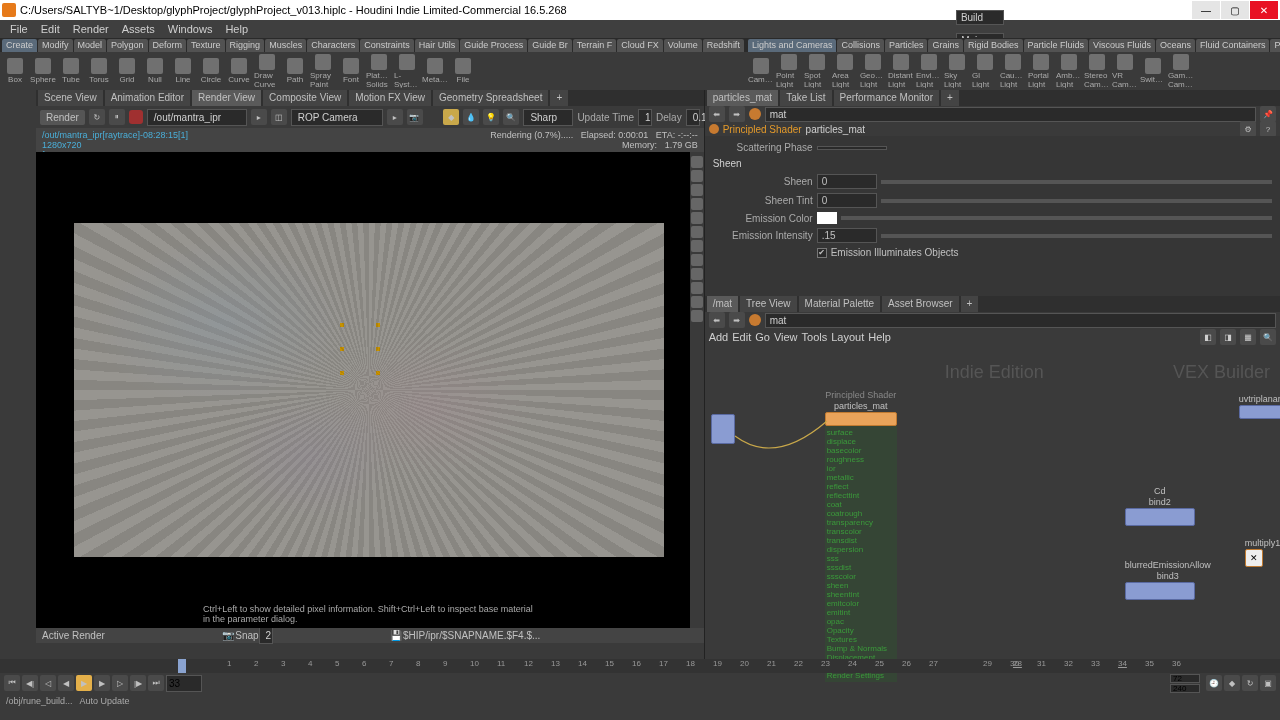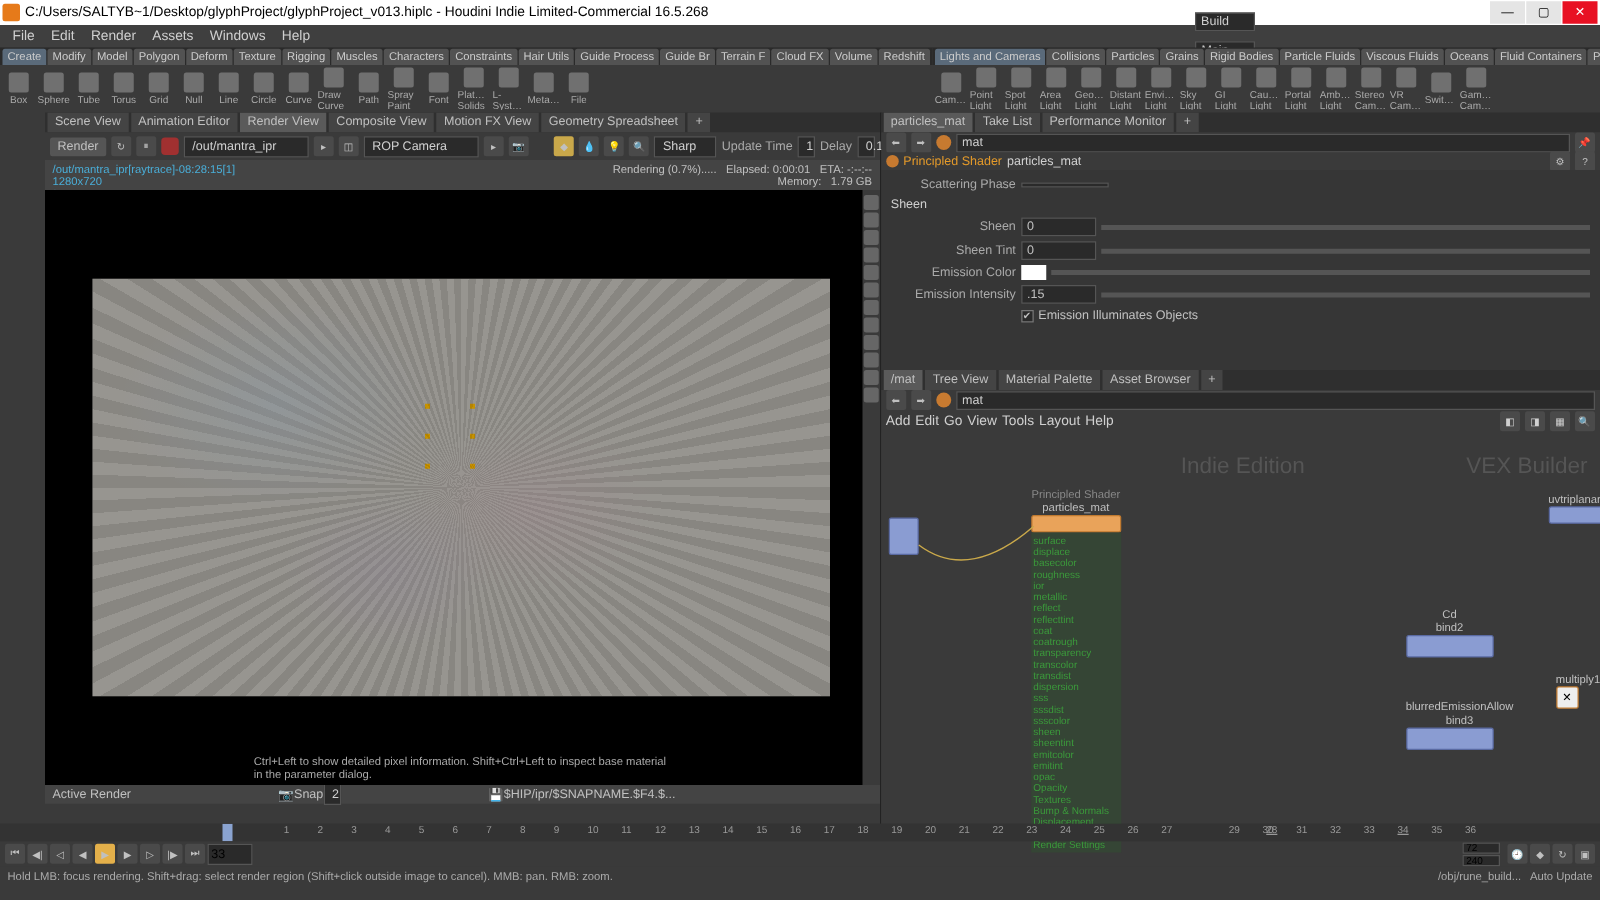--- a/index.html
+++ b/index.html
@@ -610,18 +610,17 @@
       <input class="frame-fld" style="width: 30px; height: 9px; font-size: 8px;" value="240">
     </div>
     <span class="pb-btn">🕘</span>
     <span class="pb-btn">◆</span>
     <span class="pb-btn">↻</span>
     <span class="pb-btn">▣</span>
   </div>
 </div>
 
 <div class="status">
-  <span>Hold LMB: focus rendering. Shift+drag: select render region (Shift+click outside image to cancel). MMB: pan. RMB: zoom.</span>
   <span>
     <span>/obj/rune_build...</span>&nbsp;&nbsp;
     <span>Auto Update</span>
   </span>
 </div>
 
 </body></html>

